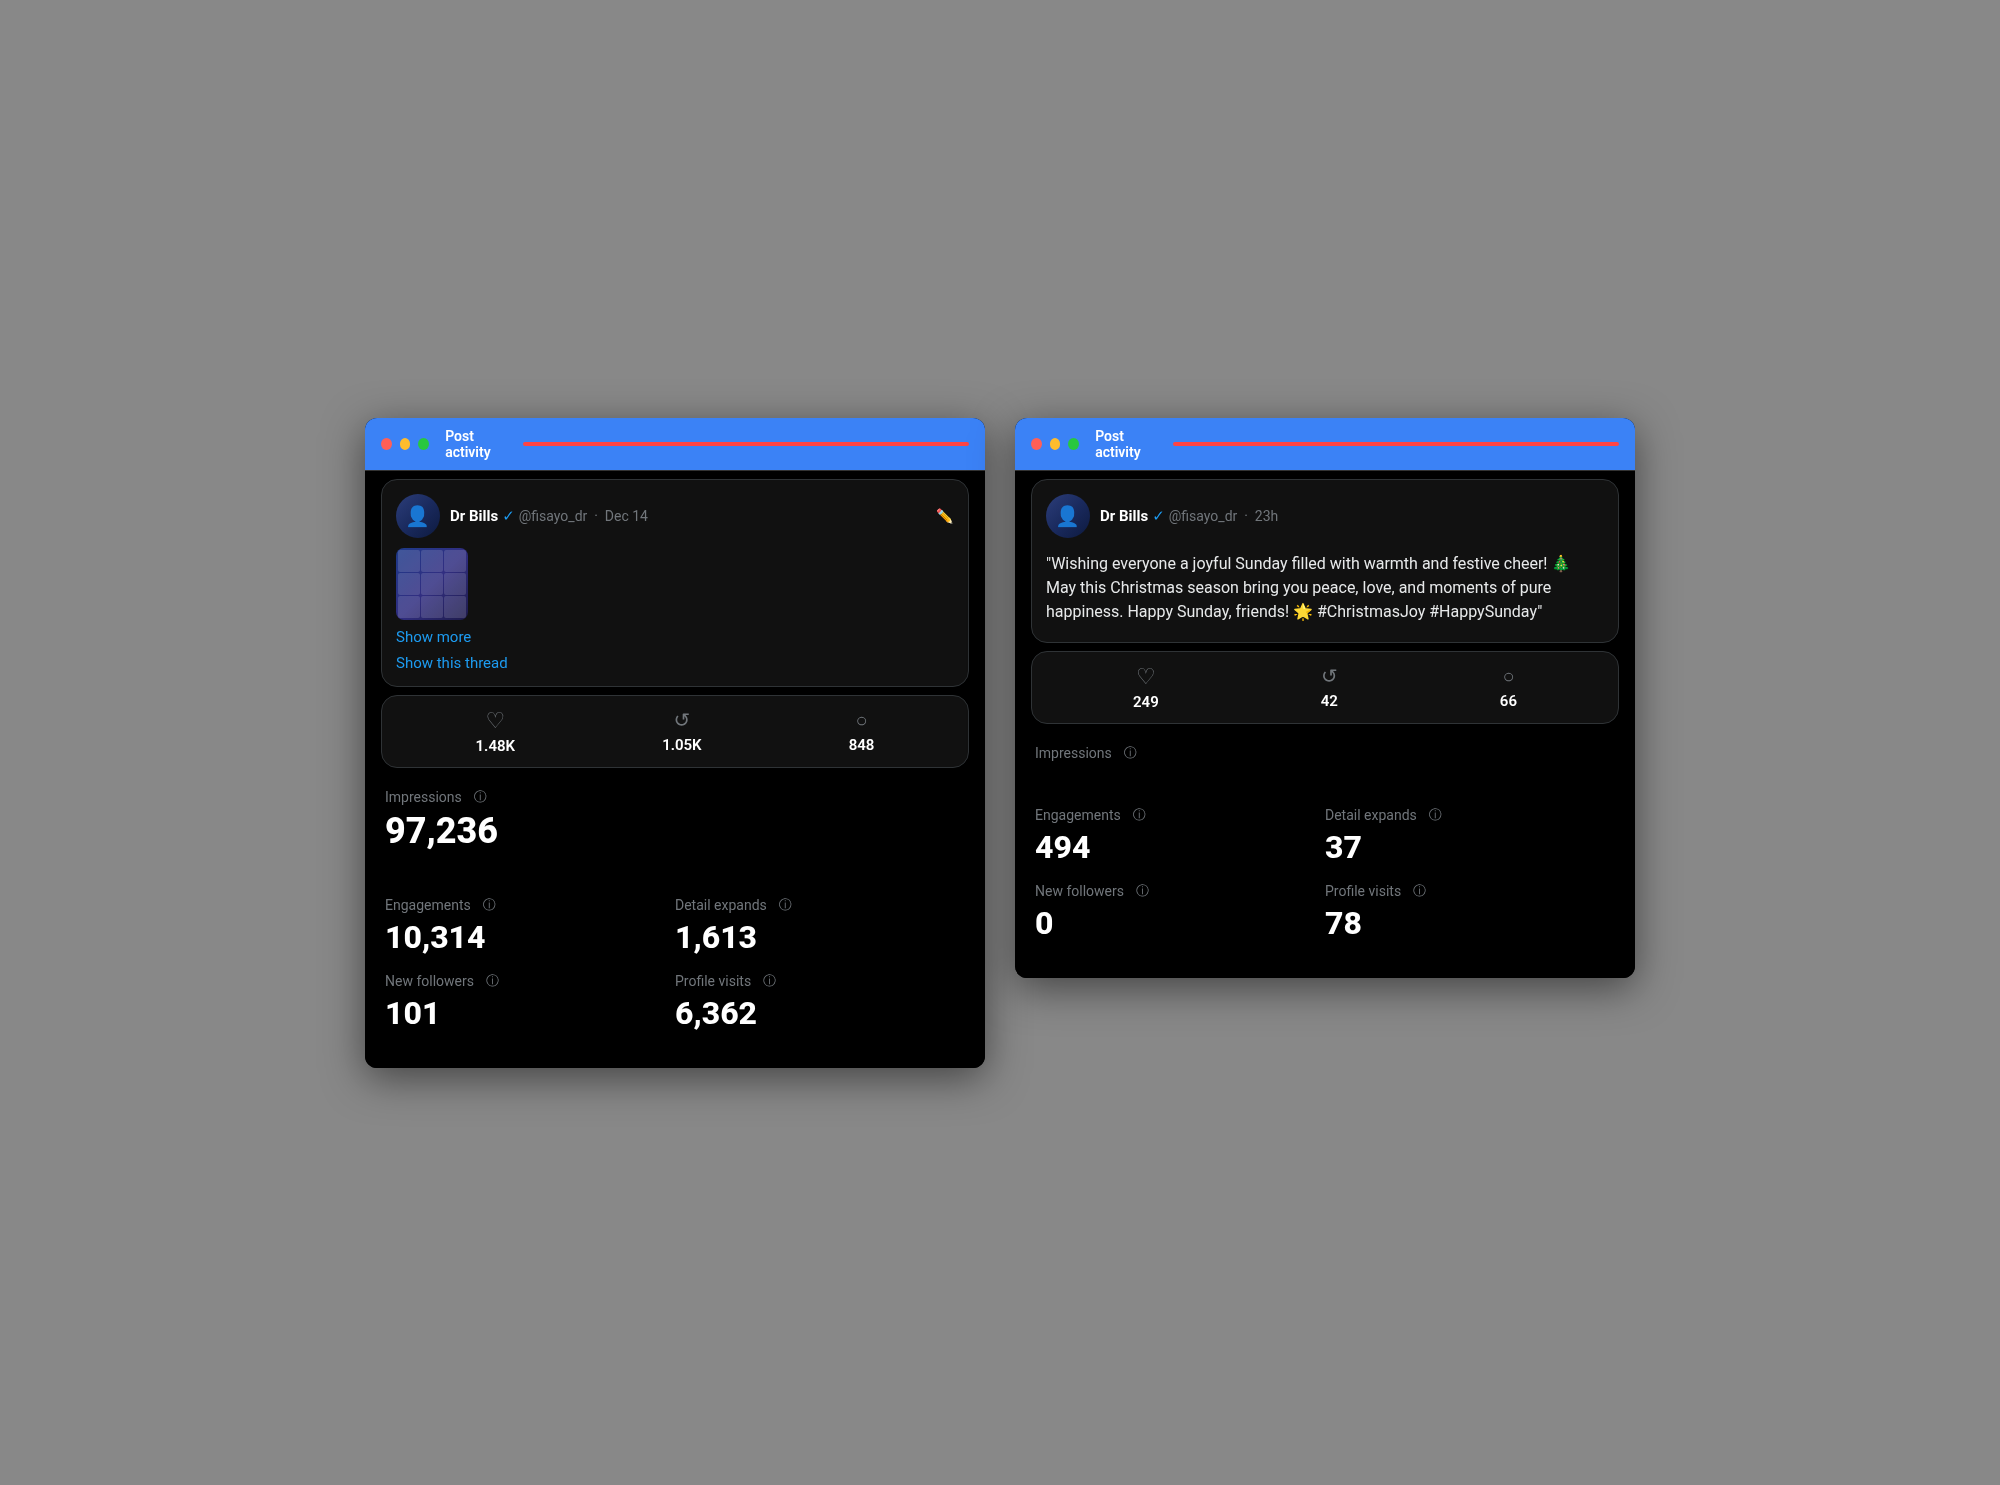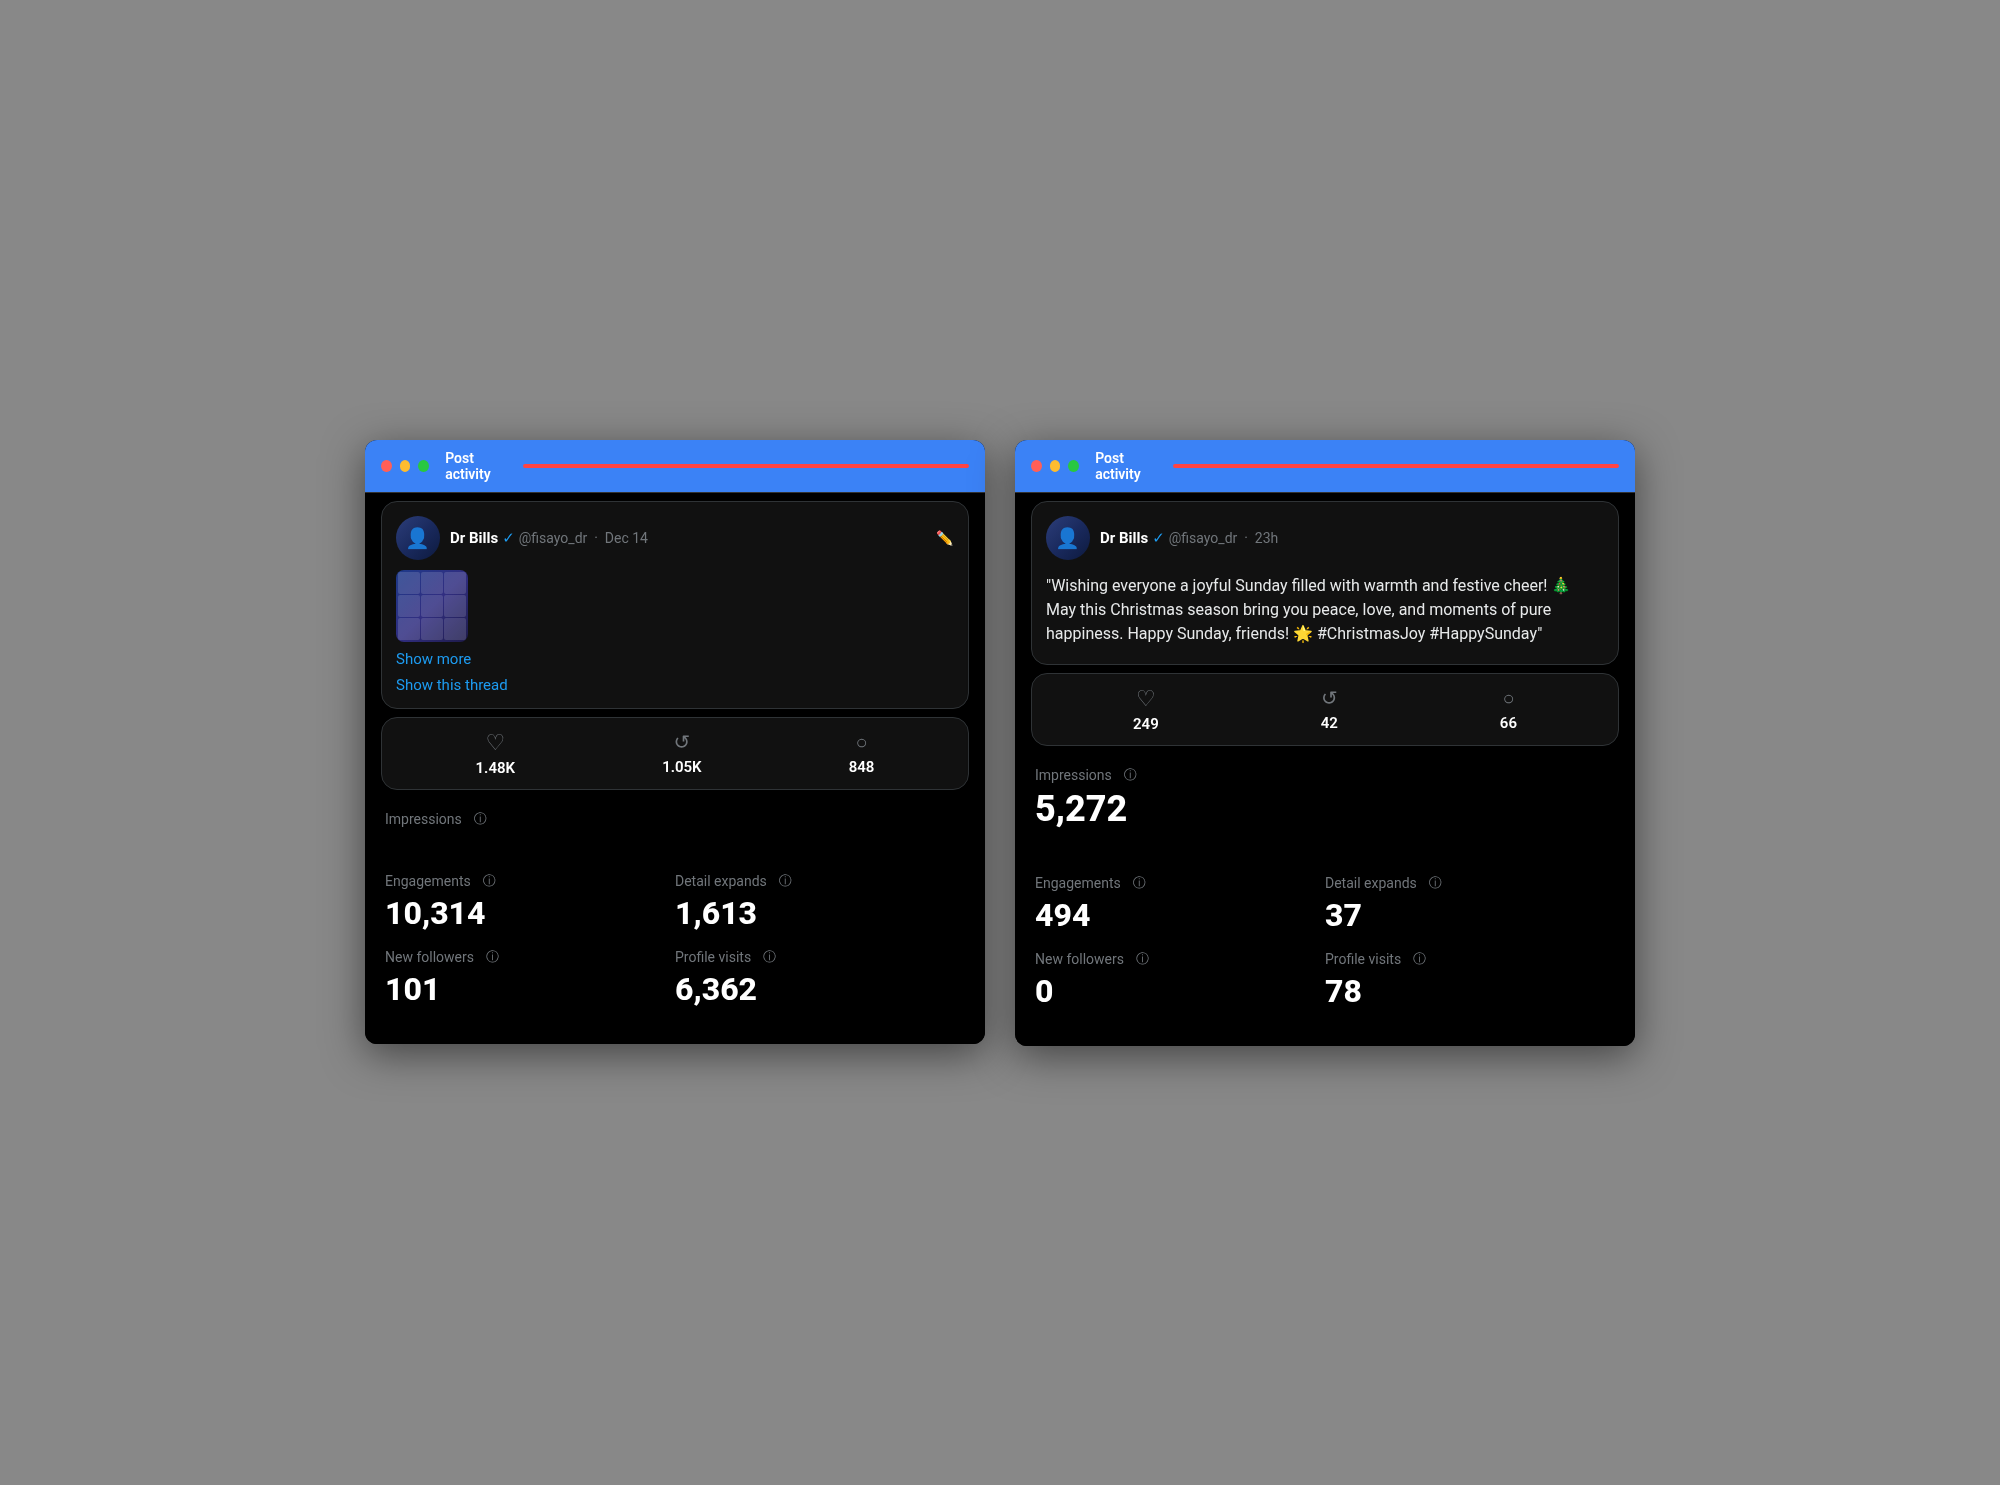--- a/index.html
+++ b/index.html
@@ -344,20 +344,21 @@
           <span class="eng-icon" style="font-size:20px;">○</span>
           <span class="eng-count">848</span>
         </div>
       </div>
 
       <div class="stats-section">
         <div class="stat-label">
           <span>Impressions</span>
           <span class="info-icon">ⓘ</span>
         </div>
+        <div class="stat-value-large">97,236</div>
 
         <div class="stats-grid">
           <div class="stat-cell">
             <div class="stat-label">
               <span>Engagements</span>
               <span class="info-icon">ⓘ</span>
             </div>
             <div class="stat-value-medium">10,314</div>
           </div>
           <div class="stat-cell">
@@ -434,21 +435,20 @@
           <span class="eng-icon" style="font-size:20px;">○</span>
           <span class="eng-count">66</span>
         </div>
       </div>
 
       <div class="stats-section">
         <div class="stat-label">
           <span>Impressions</span>
           <span class="info-icon">ⓘ</span>
         </div>
-        <div class="stat-value-large">5,272</div>
 
         <div class="stats-grid">
           <div class="stat-cell">
             <div class="stat-label">
               <span>Engagements</span>
               <span class="info-icon">ⓘ</span>
             </div>
             <div class="stat-value-medium">494</div>
           </div>
           <div class="stat-cell">

